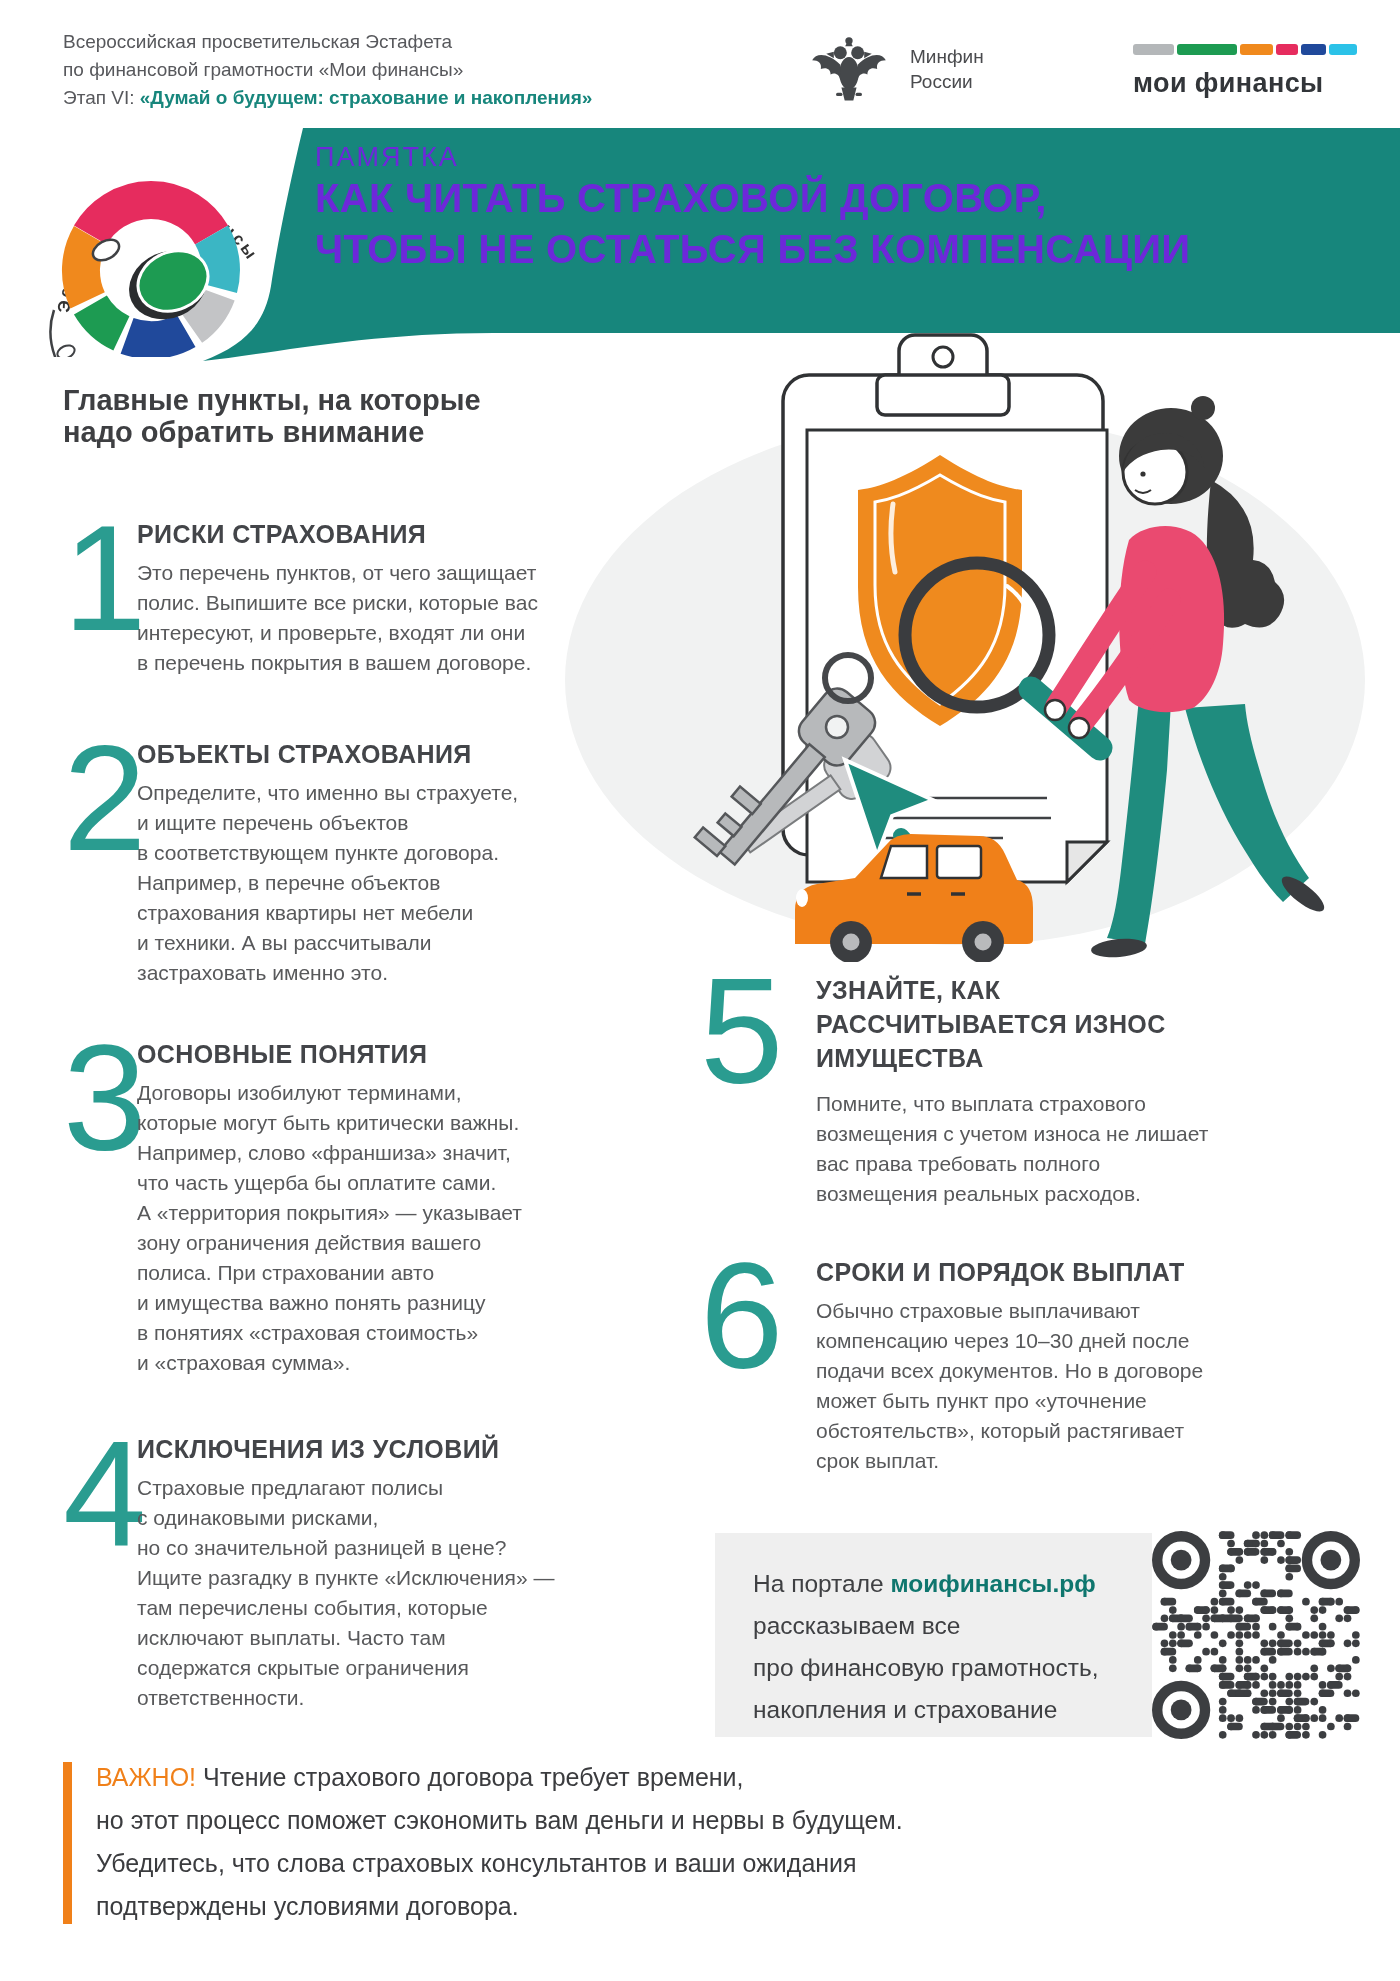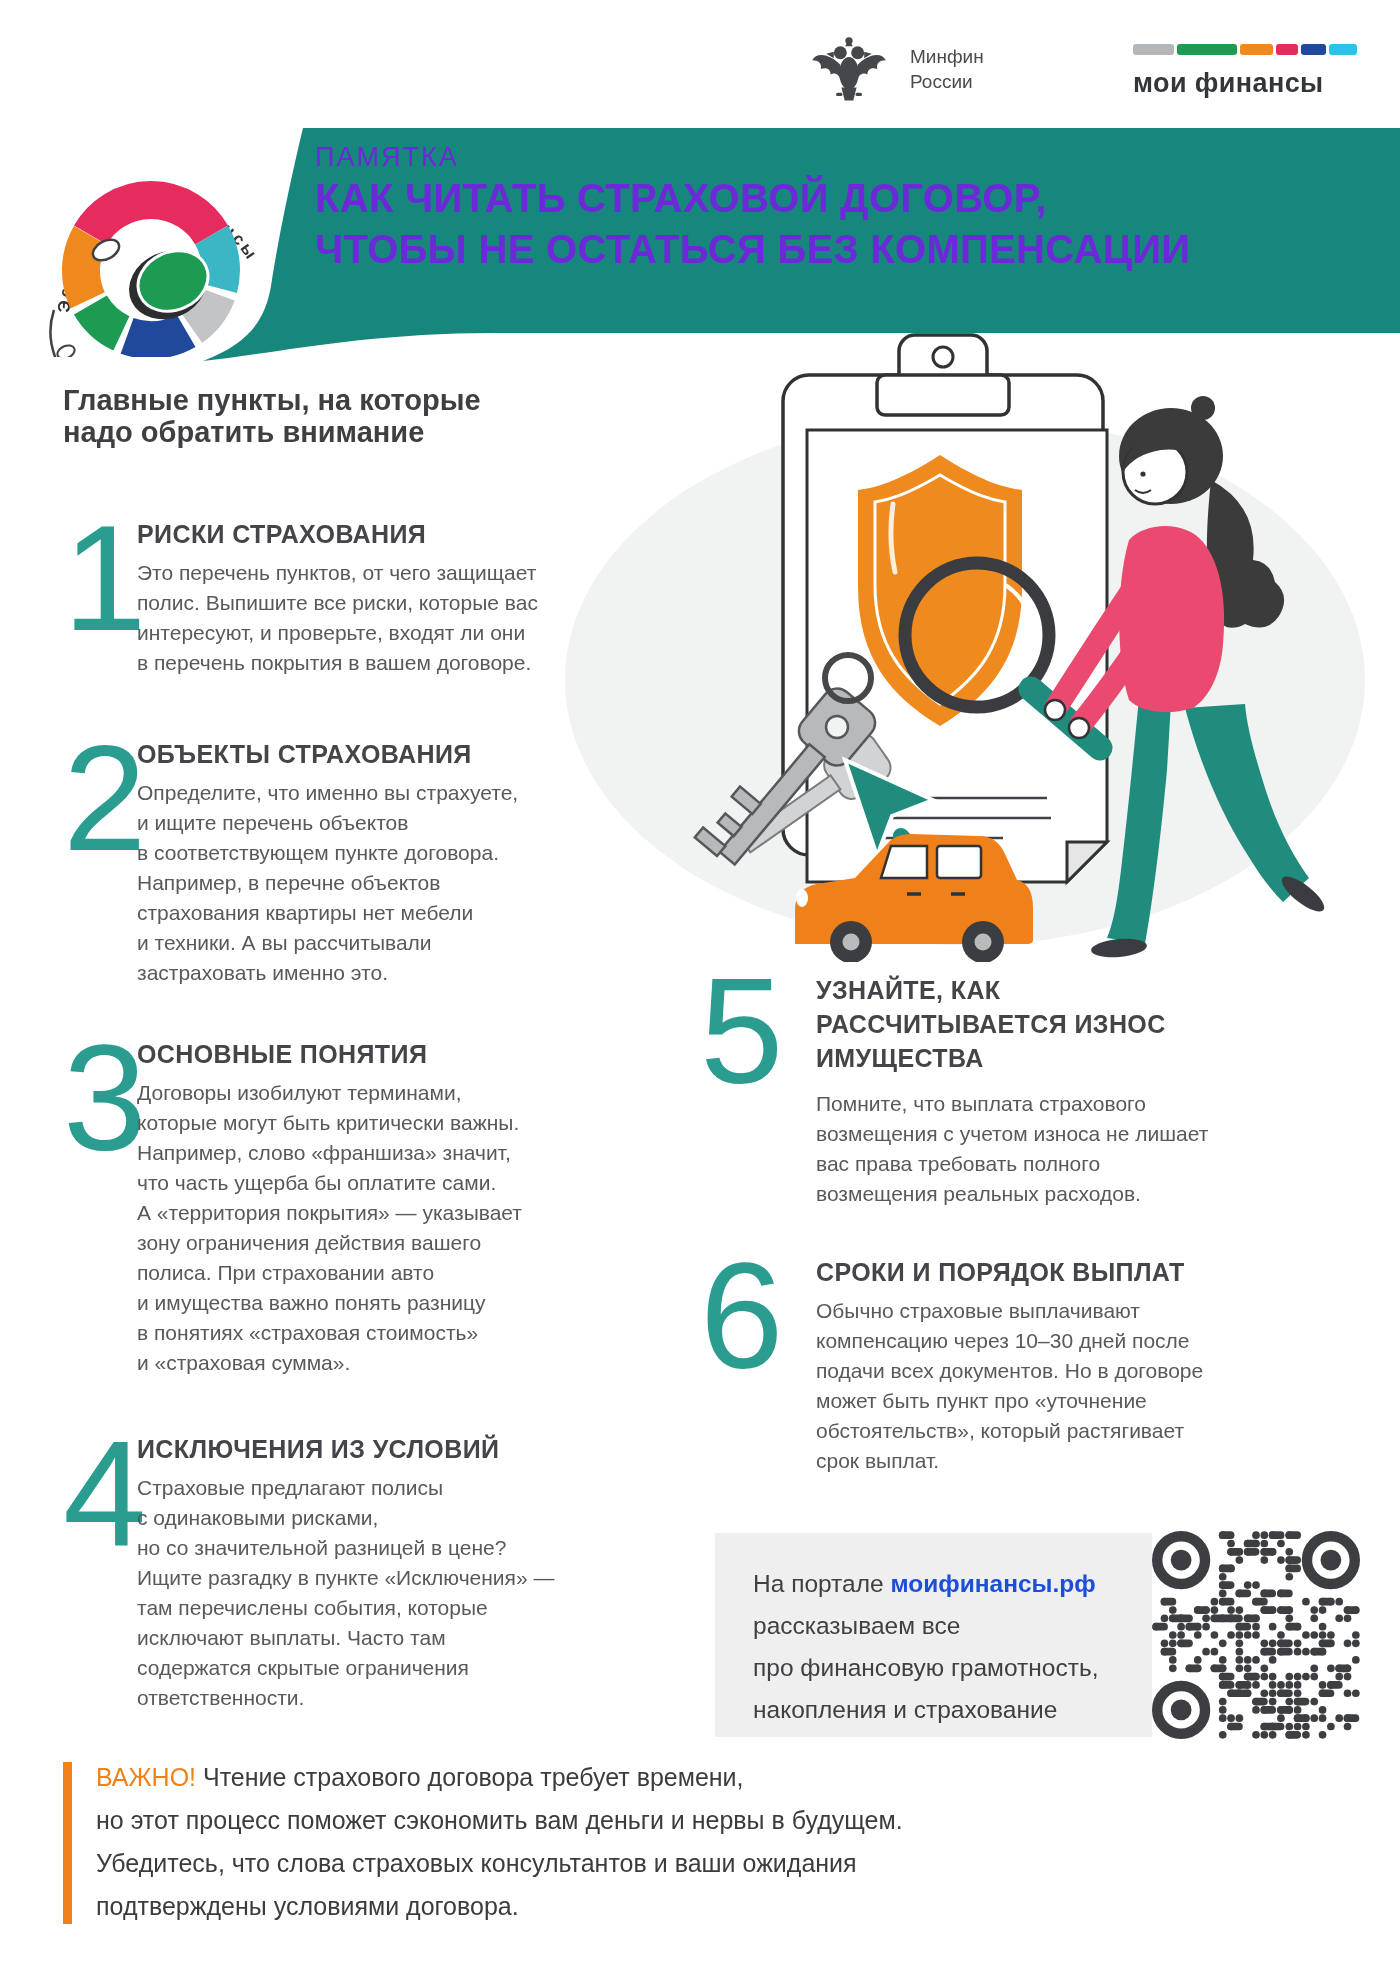--- a/index.html
+++ b/index.html
@@ -34,36 +34,44 @@
   .col-right .num{width:116px;}
   .sec .txt{flex:1;}
   .sec h3{margin:0 0 9px 0;font-size:25px;line-height:29px;font-weight:bold;color:#434549;letter-spacing:.4px;}
   .sec p{margin:0;font-size:21px;line-height:30px;color:#58595b;white-space:pre-line;}
   .mb1{margin-bottom:62px;}.mb2{margin-bottom:52px;}.mb3{margin-bottom:57px;}
   .mb5{margin-bottom:49px;}
 
   
   .qr-panel{left:715px;top:1533px;width:437px;height:204px;background:#efefef;}
   .qr-text{position:absolute;left:38px;top:30px;font-size:24.5px;line-height:42px;color:#3f4043;}
-  .qr-text .link{color:#1d4ed8;font-weight:bold;}
+  .qr-text .link{color:#0f766e;font-weight:bold;}
   .qr-text .rest{white-space:pre-line;}
   .qr-code{left:1152px;top:1531px;}
 
   
   .important{left:63px;top:1762px;display:flex;}
   .imp-bar{width:9px;background:#f08019;flex:0 0 auto;margin-right:24px;height:162px;}
   .imp-text{font-size:25px;font-weight:normal;line-height:43px;color:#3b3c3f;width:1290px;margin-top:-6px;}
   .imp-text .lbl{color:#f08019;}
   .imp-text .body{white-space:pre-line;display:inline;}
 </style>
 </head>
 <body>
 
 <div id="page">
 
+  <div class="abs top-text">
+    <div>Всероссийская просветительская Эстафета</div>
+    <div>по финансовой грамотности «Мои финансы»</div>
+    <div>
+      <span>Этап VI:</span>
+      <span class="hl">«Думай о будущем: страхование и накопления»</span>
+    </div>
+  </div>
 
   <div class="abs minfin">
     <svg width="78" height="78" viewBox="0 0 72 72">
       <g fill="#45484b">
         <ellipse cx="36" cy="40" rx="9" ry="15"></ellipse>
         <circle cx="28" cy="21" r="6"></circle>
           <circle cx="44" cy="21" r="6"></circle>
         <path d="M22,20 l-7,2 7,4 z"></path>
           <path d="M50,20 l7,2 -7,4 z"></path>
         <circle cx="36" cy="10" r="3.4"></circle>

